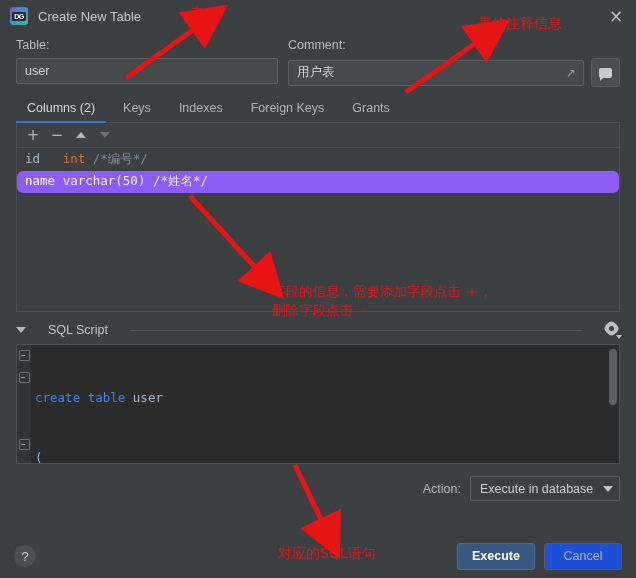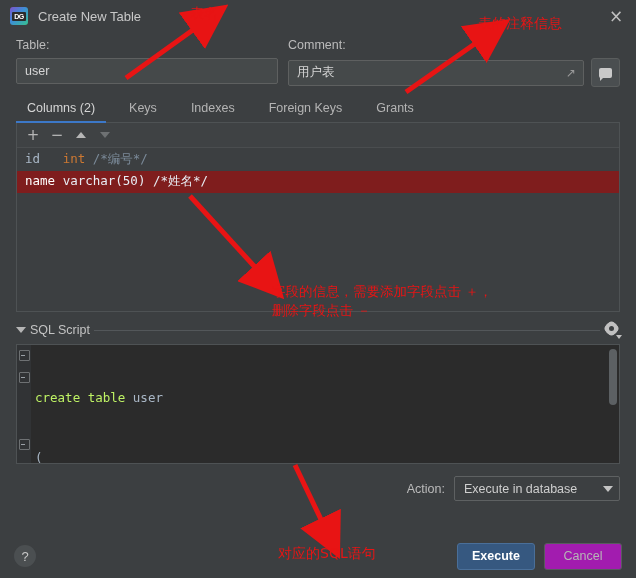--- a/index.html
+++ b/index.html
@@ -113,21 +113,21 @@
     position: absolute;
     left: 1px; bottom: -3px;
     border-left: 4px solid #c9c9c9;
     border-bottom: 4px solid transparent;
   }
 
   
   .tabs {
     display: flex;
     margin: 10px 16px 0 16px;
-    gap: 12px;
+    gap: 6px;
     border-bottom: 1px solid #4e5254;
   }
   .tab {
     font-size: 12.5px;
     color: #b4b4b4;
     padding: 4px 11px 6px 11px;
     border-bottom: 2px solid transparent;
     margin-bottom: -1px;
     cursor: default;
     white-space: nowrap;
@@ -186,34 +186,35 @@
     padding-top: 1px;
   }
   .col-row {
     height: 22px;
     line-height: 19px;
     padding-left: 8px;
     white-space: pre;
     color: #a9b7c6;
   }
   .col-row.selected {
-    background: #7f1d1d;
+    background: #8b5cf6;
     color: #ffffff;
+    border-radius: 6px;
   }
   .col-row .kw { color: #cc7832; }
   .col-row .cmt { color: #7b8a99; }
   .col-row.selected .kw,
   .col-row.selected .cmt { color: #e8eef5; }
 
   
   .sql-head {
     display: flex;
     align-items: center;
     margin: 10px 16px 0 16px;
-    gap: 4px;
+    gap: 22px;
   }
   .sql-head .arrow {
     width: 0; height: 0;
     border-left: 5px solid transparent;
     border-right: 5px solid transparent;
     border-top: 6px solid #b5b5b5;
   }
   .sql-head .lbl { font-size: 12.5px; color: #c3c3c3; white-space: nowrap; }
   .sql-head .rule { flex: 1; height: 1px; background: #53575a; }
   .gear {
@@ -277,41 +278,41 @@
   .fold.l2 { margin-bottom: 56px; }
   .code {
     flex: 1;
     font-family: "DejaVu Sans Mono", monospace;
     font-size: 12.5px;
     line-height: 20px;
     padding: 3px 0 0 4px;
     color: #a9b7c6;
     white-space: pre;
   }
-  .code .kw { color: #bef264; }
+  .code .kw { color: #3b82f6; }
   .code .pl { color: #a9b7c6; }
   .v-scroll {
     position: absolute;
     right: 2px; top: 4px;
     width: 8px; height: 56px;
     background: #5c6063;
     border-radius: 4px;
   }
 
   
   .action-row {
     display: flex;
     align-items: center;
     gap: 9px;
     margin: 12px 16px 0 16px;
     justify-content: flex-end;
   }
   .action-lbl { font-size: 12.5px; color: #bbbbbb; }
   .combo {
-    width: 166px; height: 25px;
+    width: 150px; height: 25px;
     background: #3c3f41;
     border: 1px solid #5e6162;
     border-radius: 2px;
     display: flex;
     align-items: center;
     padding: 0 6px 0 9px;
     box-sizing: border-box;
     font-size: 12.5px;
     color: #cfcfcf;
     justify-content: space-between;
@@ -351,21 +352,21 @@
     box-sizing: border-box;
   }
   .btn.primary {
     background: #365880;
     color: #ffffff;
     font-weight: bold;
     border: 1px solid #4a6f99;
     margin-right: 9px;
   }
   .btn.secondary {
-    background: #a21caf;
+    background: #1d4ed8;
     color: #b6b6b6;
     border: 1px solid #585c5e;
   }
 
   
   .anno {
     position: absolute;
     color: #e81414;
     font-family: "DejaVu Sans", sans-serif;
     font-size: 14px;

